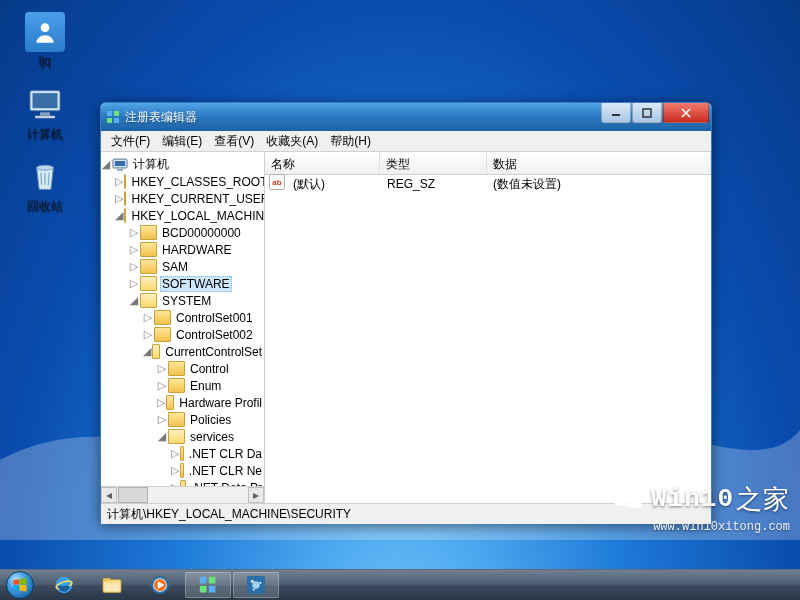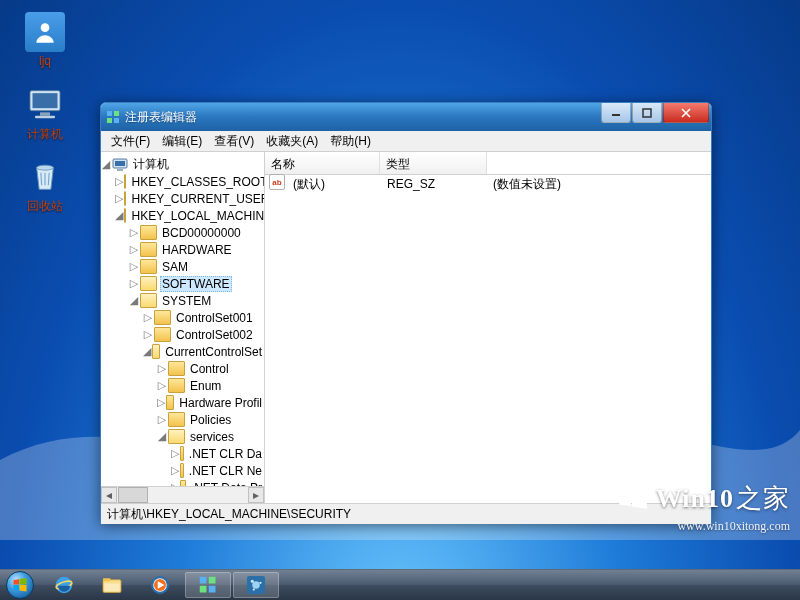--- a/index.html
+++ b/index.html
@@ -1,19 +1,19 @@
 <!DOCTYPE html>
 <html><head>
 <meta charset="utf-8">
 <style>
 html,body{margin:0;padding:0;width:800px;height:600px;overflow:hidden;font-family:"Microsoft YaHei","Tahoma",sans-serif;font-size:12px}
 body{background:radial-gradient(ellipse at 50% 110%,#6ec9ff 0%,#1e7bd8 40%,#0a4db0 70%,#063a88 100%)}
 .wave{position:absolute;bottom:30px;left:0;right:0;height:200px;pointer-events:none;opacity:0.25}
 .desktop{position:relative;width:800px;height:570px}
-.di{position:absolute;width:60px;text-align:center;color:#c2410c;text-shadow:0 1px 2px rgba(0,0,0,.7);cursor:pointer}
+.di{position:absolute;width:60px;text-align:center;color:#0f172a;text-shadow:0 1px 2px rgba(0,0,0,.7);cursor:pointer}
 .di .ic{width:40px;height:40px;margin:0 auto 2px;display:flex;align-items:center;justify-content:center}
 .di .lbl{font-size:12px}
 .lq-ic{width:40px;height:40px;background:linear-gradient(#4a9de8,#2a7dc8);border-radius:4px;display:flex;align-items:center;justify-content:center}
 .lq-ic svg{width:26px;height:26px}
 .comp-ic svg{width:40px;height:40px}
 .bin-ic svg{width:40px;height:40px}
 
 .win{position:absolute;left:100px;top:102px;width:610px;height:420px;background:#fff;border:1px solid #3a7cc0;border-radius:6px 6px 0 0;box-shadow:0 2px 14px rgba(0,0,0,.5)}
 .titlebar{height:28px;background:linear-gradient(180deg,#4fa5e6 0%,#2a77c0 50%,#1e62a4 100%);border-radius:5px 5px 0 0;display:flex;align-items:center;color:#fff;text-shadow:0 1px 1px rgba(0,0,0,.4)}
 .titlebar .ticon{width:16px;height:16px;margin:0 4px}
@@ -52,21 +52,21 @@
 .statusbar{height:20px;border-top:1px solid #d0d0d0;background:#f0f0f0;line-height:20px;padding:0 6px}
 
 .taskbar{position:absolute;left:0;bottom:0;width:800px;height:30px;background:linear-gradient(180deg,rgba(255,255,255,.18) 0%,rgba(255,255,255,.05) 48%,rgba(0,0,0,.05) 52%,rgba(0,0,0,.12) 100%),linear-gradient(#52647c,#2f3e50);display:flex;align-items:stretch;border-top:1px solid rgba(255,255,255,.25)}
 .start{width:40px;display:flex;align-items:center;justify-content:center;cursor:pointer}
 .start .orb{width:26px;height:26px;border-radius:50%;background:radial-gradient(circle at 35% 30%,#b7e2ff 0%,#3b9be0 40%,#0a4b88 100%);border:1px solid #0a3a66;display:flex;align-items:center;justify-content:center}
 .start .orb svg{width:16px;height:16px}
 .tbtn{width:46px;margin:2px 1px;border-radius:2px;display:flex;align-items:center;justify-content:center;cursor:pointer}
 .tbtn svg{width:24px;height:24px}
 .tbtn.active{background:rgba(255,255,255,.18);box-shadow:inset 0 0 0 1px rgba(255,255,255,.25)}
 
-.watermark{position:absolute;right:10px;bottom:36px;color:#fff;text-align:right;font-family:Liberation Serif, serif}
+.watermark{position:absolute;right:10px;bottom:36px;color:#fff;text-align:right;font-family:Liberation Mono, monospace}
 .wm-line1{font-size:26px;font-weight:bold;letter-spacing:1px;display:flex;align-items:center;justify-content:flex-end;text-shadow:0 1px 3px rgba(0,0,0,.5)}
 .wm-line2{font-size:12px;opacity:.9;text-shadow:0 1px 2px rgba(0,0,0,.5)}
 .wm-logo{margin-right:6px}
 </style>
 </head>
 <body>
 
 <div class="desktop">
 
   <svg class="wave" viewBox="0 0 800 200" preserveAspectRatio="none">
@@ -261,20 +261,21 @@
           <div class="sthumb"></div>
           <div class="strack"></div>
           <div class="sarrow">▸</div>
         </div>
       </div>
 
       <div class="list">
         <div class="lhead">
           <div class="lhc" style="width:102px">名称</div>
           <div class="lhc" style="width:94px">类型</div>
+          <div class="lhc" style="flex:1">数据</div>
         </div>
         <div class="lrow">
           <span class="rv-ic">ab</span>
           <span class="lc" style="width:82px">(默认)</span>
           <span class="lc" style="width:94px">REG_SZ</span>
           <span class="lc" style="flex:1">(数值未设置)</span>
         </div>
       </div>
     </div>
 

